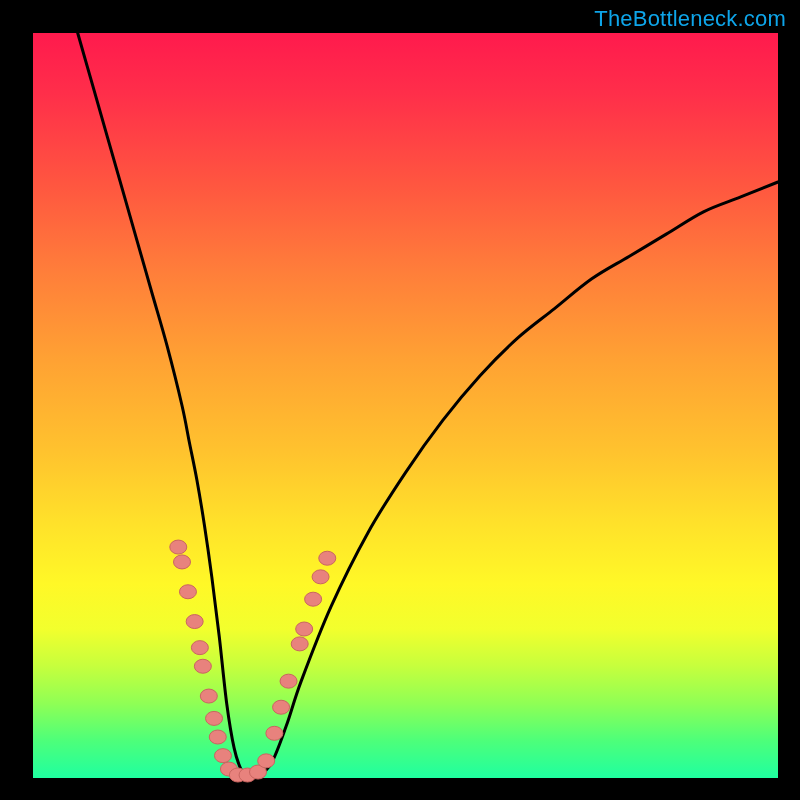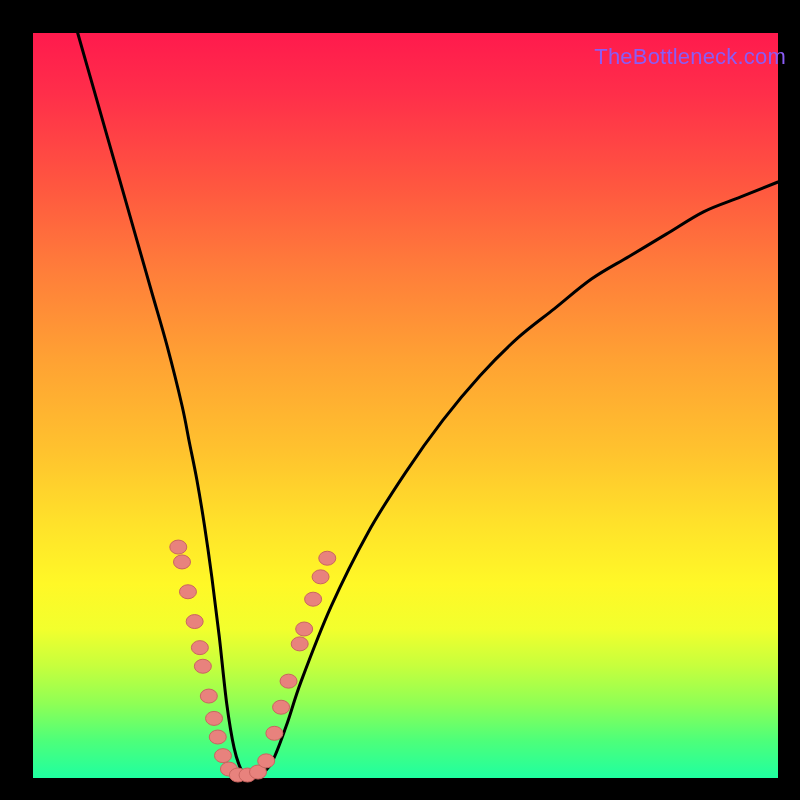--- a/index.html
+++ b/index.html
@@ -34,26 +34,25 @@
       #f2ff2d 80%,
       #c6ff3d 85%,
       #8fff55 90%,
       #4dff7a 95%,
       #1fffa0 100%);
   }
   .watermark {
     position: absolute;
     top: 6px;
     right: 14px;
-    color: #8b5cf6;
+    color: #0ea5e9;
     font-size: 22px;
     font-weight: 500;
     letter-spacing: 0.2px;
     user-select: none;
-    margin-top: 38px;
   }
   svg.overlay {
     position: absolute;
     left: 33px;
     top: 33px;
     width: 745px;
     height: 745px;
     overflow: visible;
   }
   .curve {

